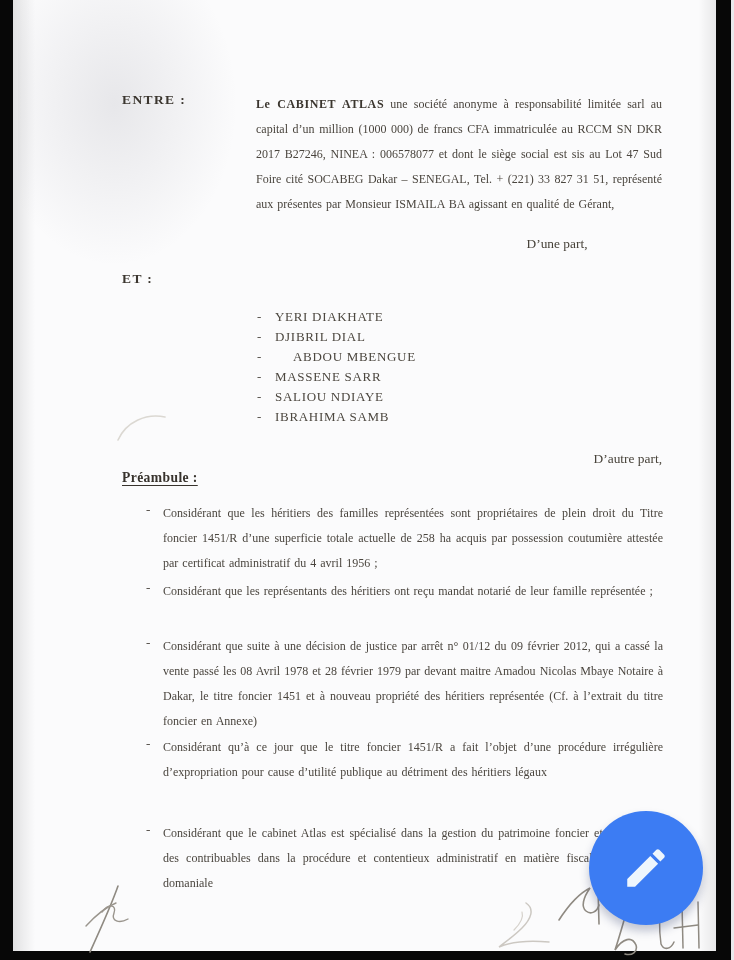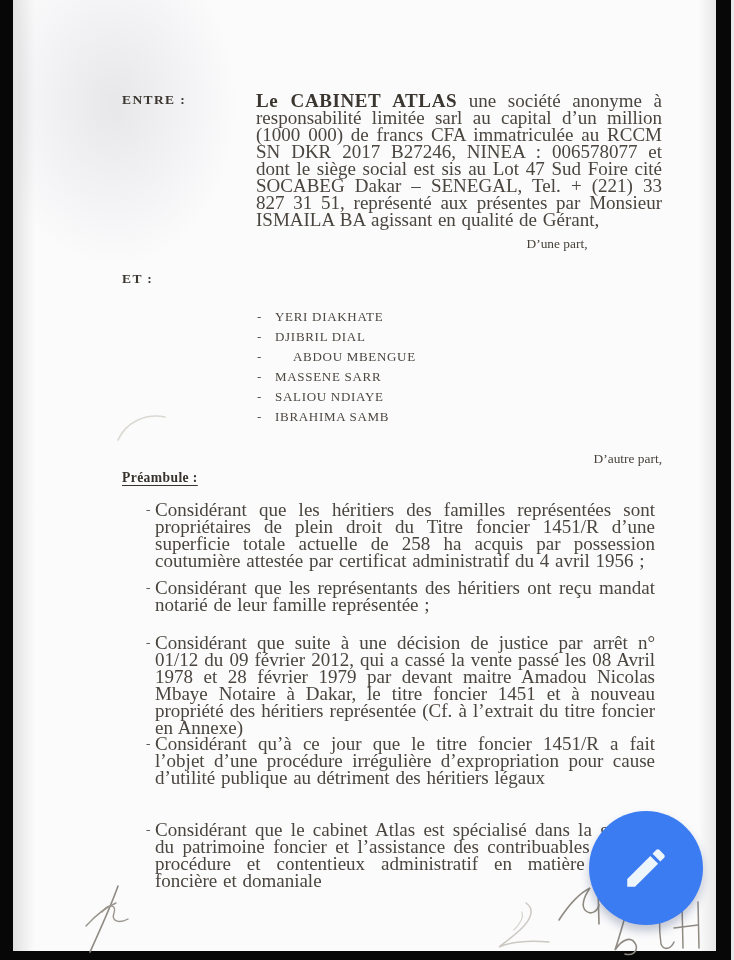--- a/index.html
+++ b/index.html
@@ -28,41 +28,41 @@
     pointer-events:none;
   }
   .right-sliver{
     position:absolute;right:0;top:0;width:3px;height:100%;background:#e9e9ec;
   }
   .doc{position:absolute;left:0;top:0;width:734px;height:792px;color:#4a453e;}
   .label{
     position:absolute;font-weight:bold;color:#3b362f;
     font-size:13.5px;letter-spacing:1.4px;
   }
-  .just{text-align:justify;line-height:17px;font-size:19px;word-spacing:1px;}
+  .just{text-align:justify;line-height:25px;font-size:12px;word-spacing:1px;}
   .lead-bold{font-weight:bold;color:#3b362f;letter-spacing:0.6px;}
   .right-al{position:absolute;left:452px;width:210px;text-align:right;font-size:13.4px;color:#474239;}
   .party2-heading{
     position:absolute;left:256px;top:271px;width:420px;
     font-weight:bold;color:#3b362f;font-size:13.4px;letter-spacing:0.3px;
   }
   .heir-row{
     position:absolute;left:257px;width:320px;height:20px;
     font-size:13px;letter-spacing:0.7px;color:#4c473f;
     display:flex;
   }
   .heir-row .dash{width:18px;color:#55504a;}
   .preamb{
     position:absolute;left:122px;top:470px;
     font-weight:bold;color:#37322c;font-size:13.6px;letter-spacing:0.4px;
     text-decoration:underline;text-underline-offset:3px;
   }
   .cons{position:absolute;left:145px;width:520px;}
   .cons .dash{position:absolute;left:1px;top:0;font-size:13.2px;color:#55504a;}
-  .cons .txt{margin-left:10px;width:500px;}
+  .cons .txt{margin-left:18px;width:500px;}
   .it{}
   .fab{
     position:absolute;left:589px;top:811px;width:114px;height:114px;border-radius:50%;
     background:#3c7cf3;
     box-shadow:0 6px 10px rgba(40,55,100,0.28);
     display:flex;align-items:center;justify-content:center;
     cursor:pointer;border:none;padding:0;
   }
   .sig{position:absolute;pointer-events:none;}
 </style>

